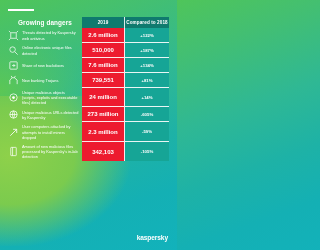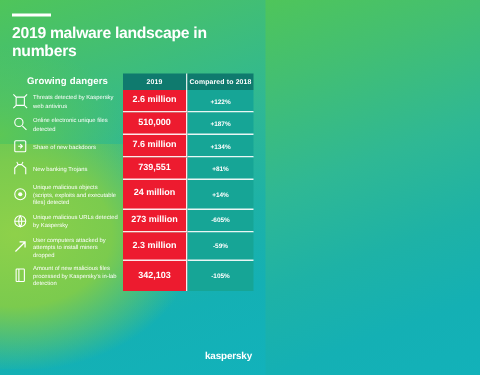--- a/index.html
+++ b/index.html
@@ -68,21 +68,20 @@
 </style>
 </head>
 <body>
 
 <div class="bg-blob2"></div>
 <div class="bg-blob"></div>
 
 <div class="wrap">
 
   <div class="rule"></div>
-  <div class="title">2019 malware landscape in numbers</div>
 
   <table>
     <thead>
       <tr>
         <th class="hdr-label">
           <div class="sectionhead">Growing dangers</div>
         </th>
         <th class="hdr-cell col-year">2019</th>
         <th class="hdr-cell col-cmp last">Compared to 2018</th>
       </tr>

